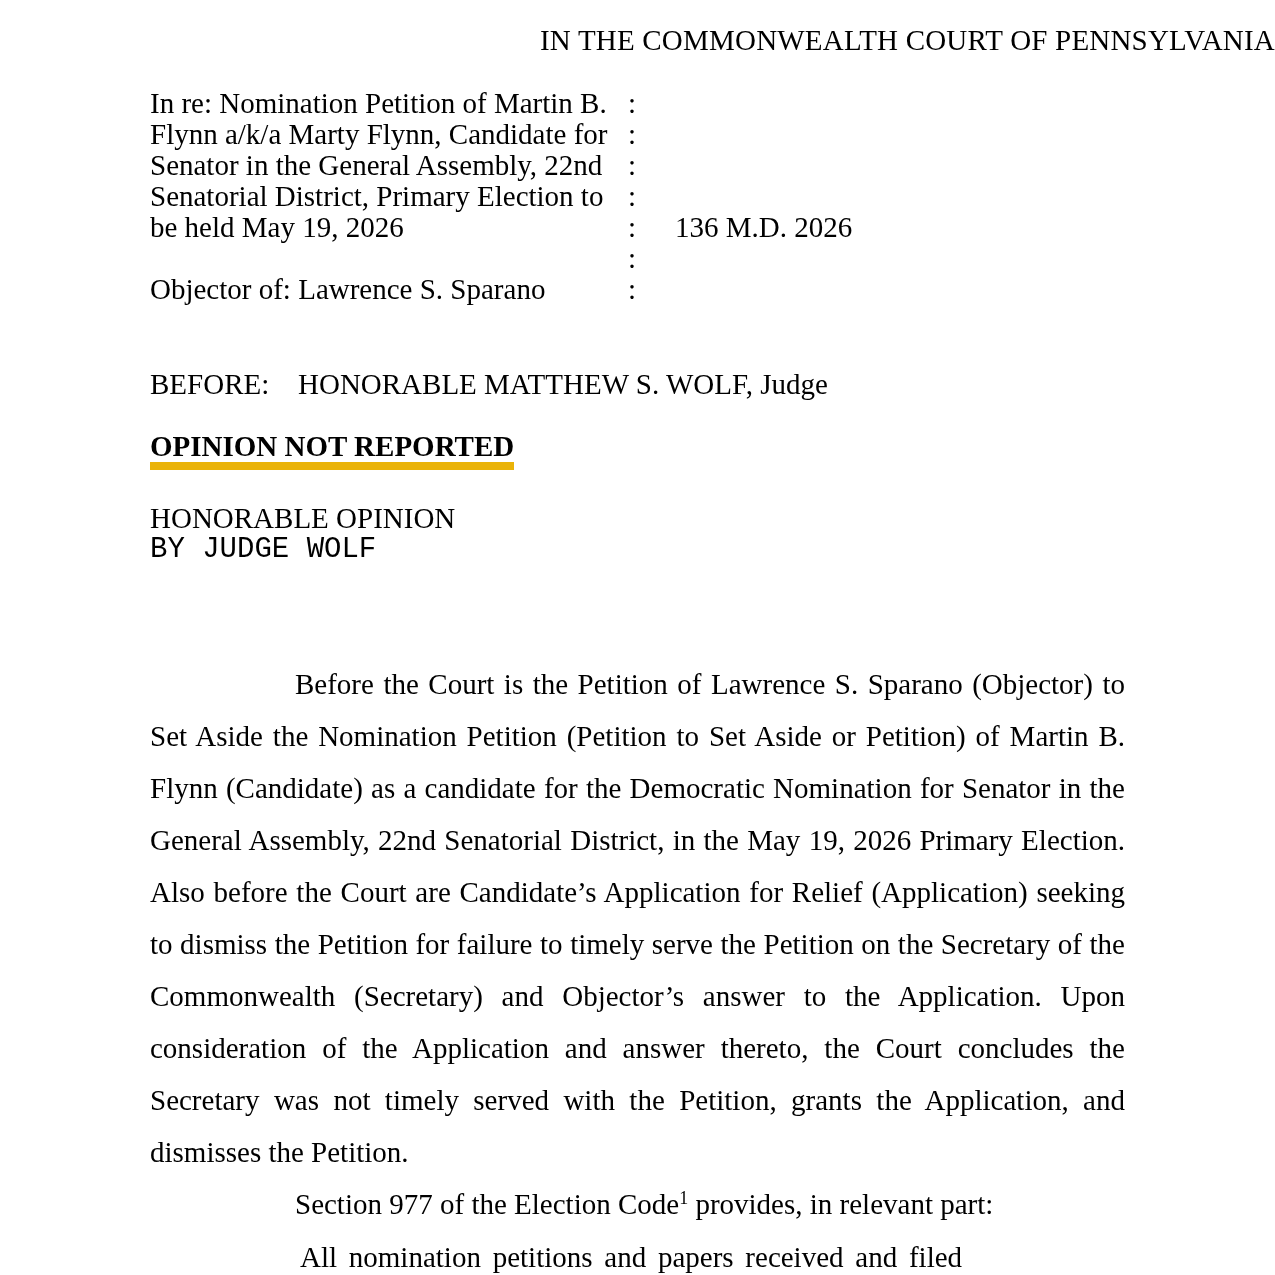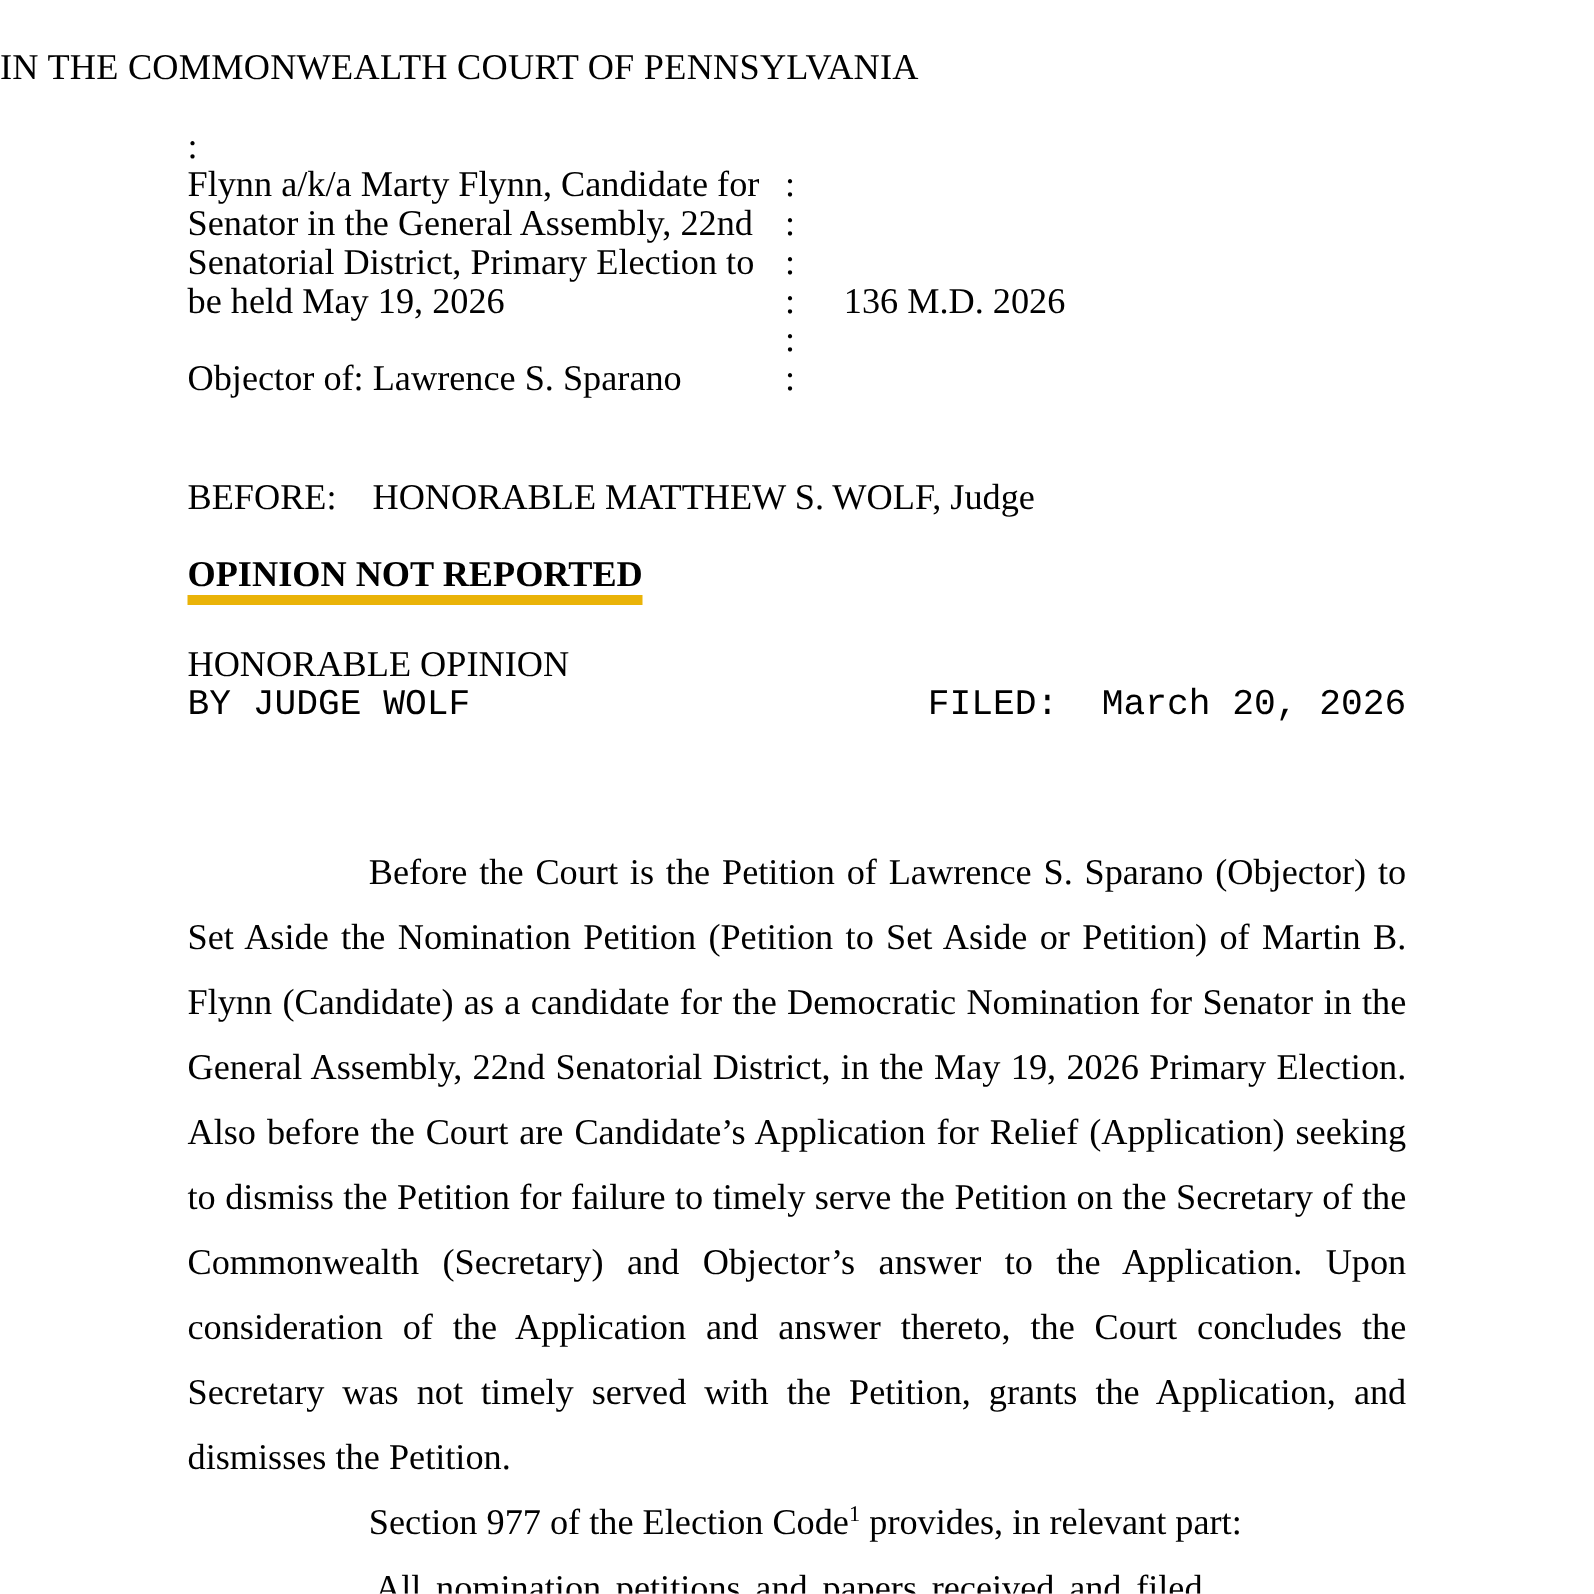--- a/index.html
+++ b/index.html
@@ -11,22 +11,22 @@
     position: relative;
     width: 1275px;
     height: 1275px;
     background: #ffffff;
     color: #000000;
     font-family: "Liberation Serif", "DejaVu Serif", serif;
     font-size: 29px;
     overflow: hidden;
   }
   .court-title {
-    padding-top: 38px;
-    text-align: left;
+    padding-top: 24px;
+    text-align: right;
     line-height: 33px;
     letter-spacing: 0.2px;
   }
   .content {
     margin: 0 150px;
   }
   .caption {
     margin-top: 31px;
     line-height: 31px;
   }
@@ -108,20 +108,21 @@
 <body>
 
 <div class="page">
 
   <div class="court-title">IN THE COMMONWEALTH COURT OF PENNSYLVANIA</div>
 
   <div class="content">
 
     <div class="caption">
       <div class="caption-row">
+        <span class="caption-left">In re: Nomination Petition of Martin B.</span>
         <span class="caption-colon">:</span>
         <span class="caption-right"></span>
       </div>
       <div class="caption-row">
         <span class="caption-left">Flynn a/k/a Marty Flynn, Candidate for</span>
         <span class="caption-colon">:</span>
         <span class="caption-right"></span>
       </div>
       <div class="caption-row">
         <span class="caption-left">Senator in the General Assembly, 22nd</span>
@@ -156,21 +157,20 @@
     </div>
 
     <div class="notice-row">
       <span class="notice">OPINION NOT REPORTED</span>
     </div>
 
     <div class="opinion-block">
       <div>HONORABLE OPINION</div>
       <div class="byline-row">
         <span>BY JUDGE WOLF</span>
-        <span class="filed">FILED:  March 20, 2026</span>
       </div>
     </div>
 
     <p class="body-par">Before the Court is the Petition of Lawrence S. Sparano (Objector) to Set Aside the Nomination Petition (Petition to Set Aside or Petition) of Martin B. Flynn (Candidate) as a candidate for the Democratic Nomination for Senator in the General Assembly, 22nd Senatorial District, in the May 19, 2026 Primary Election. Also before the Court are Candidate’s Application for Relief (Application) seeking to dismiss the Petition for failure to timely serve the Petition on the Secretary of the Commonwealth (Secretary) and Objector’s answer to the Application.  Upon consideration of the Application and answer thereto, the Court concludes the Secretary was not timely served with the Petition, grants the Application, and dismisses the Petition.</p>
 
     <p class="section-par"><span>Section 977 of the Election Code</span><sup>1</sup><span> provides, in relevant part:</span></p>
 
     <div class="blockquote-line">All nomination petitions and papers received and filed</div>
 
   </div>

